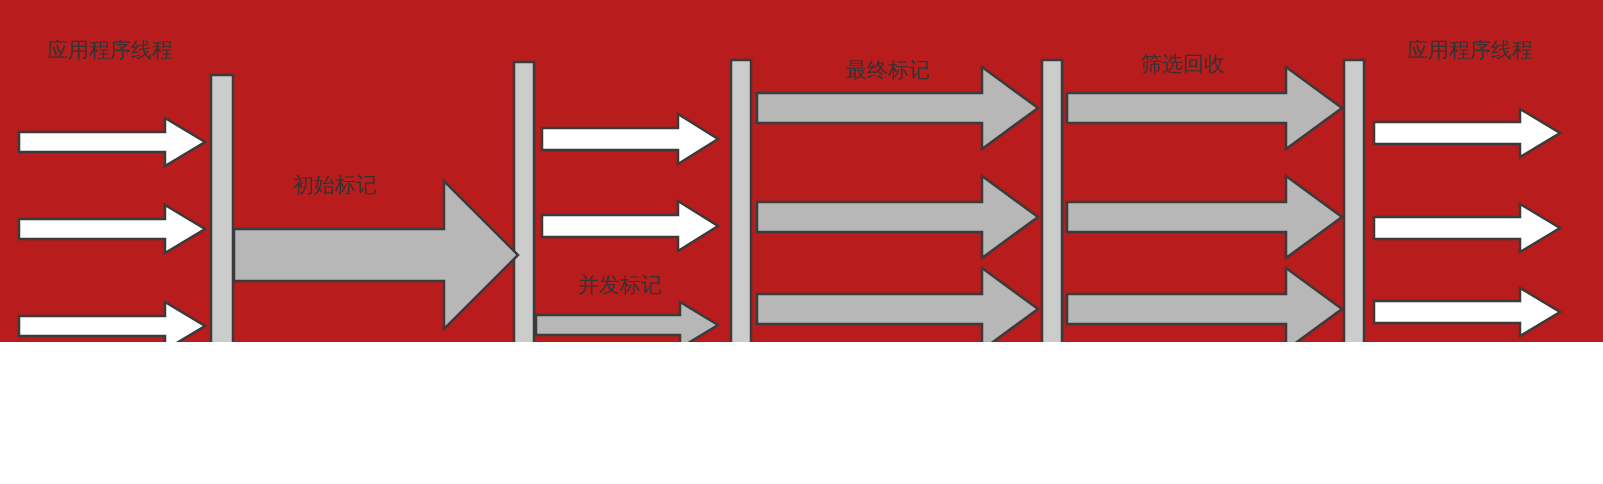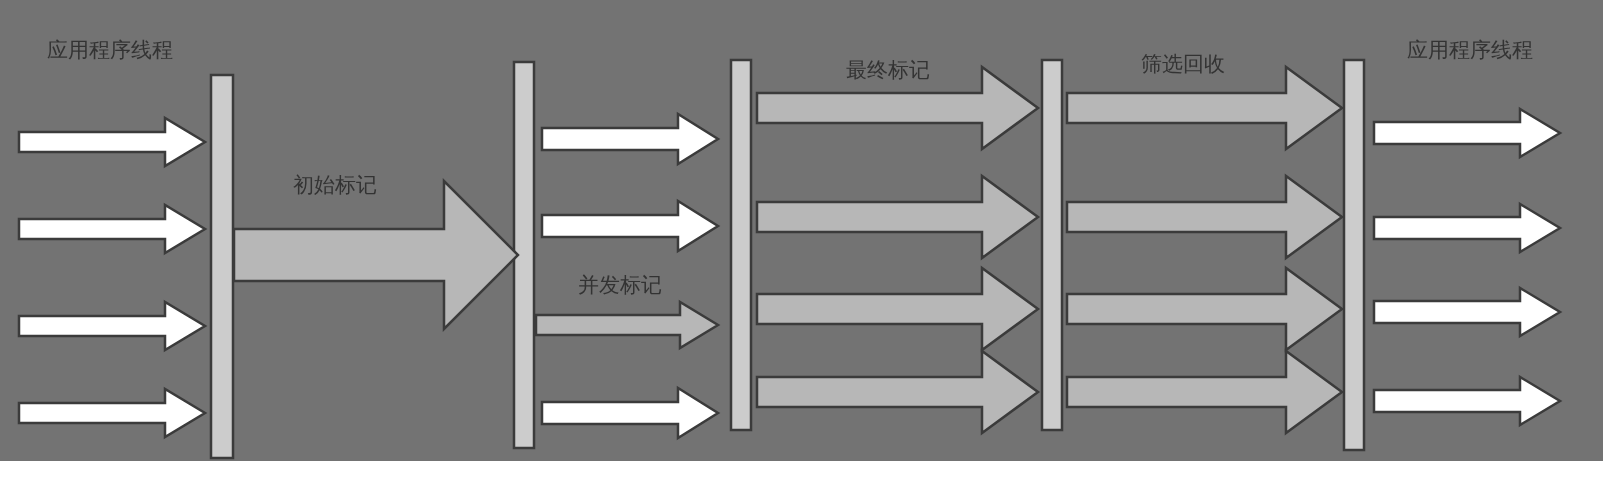--- a/index.html
+++ b/index.html
@@ -6,22 +6,22 @@
     margin: 0;
     padding: 0;
     background: #ffffff;
   }
   body {
     font-family: "Liberation Sans", "DejaVu Sans", sans-serif;
   }
   #diagram-root {
     position: relative;
     width: 1603px;
-    height: 461px;
-    background: #737373;
+    height: 342px;
+    background: #b91c1c;
     overflow: hidden;
     text-align: right;
   }
   svg.canvas {
     position: absolute;
     left: 0;
     top: 0;
     width: 1603px;
     height: 484px;
     display: block;

